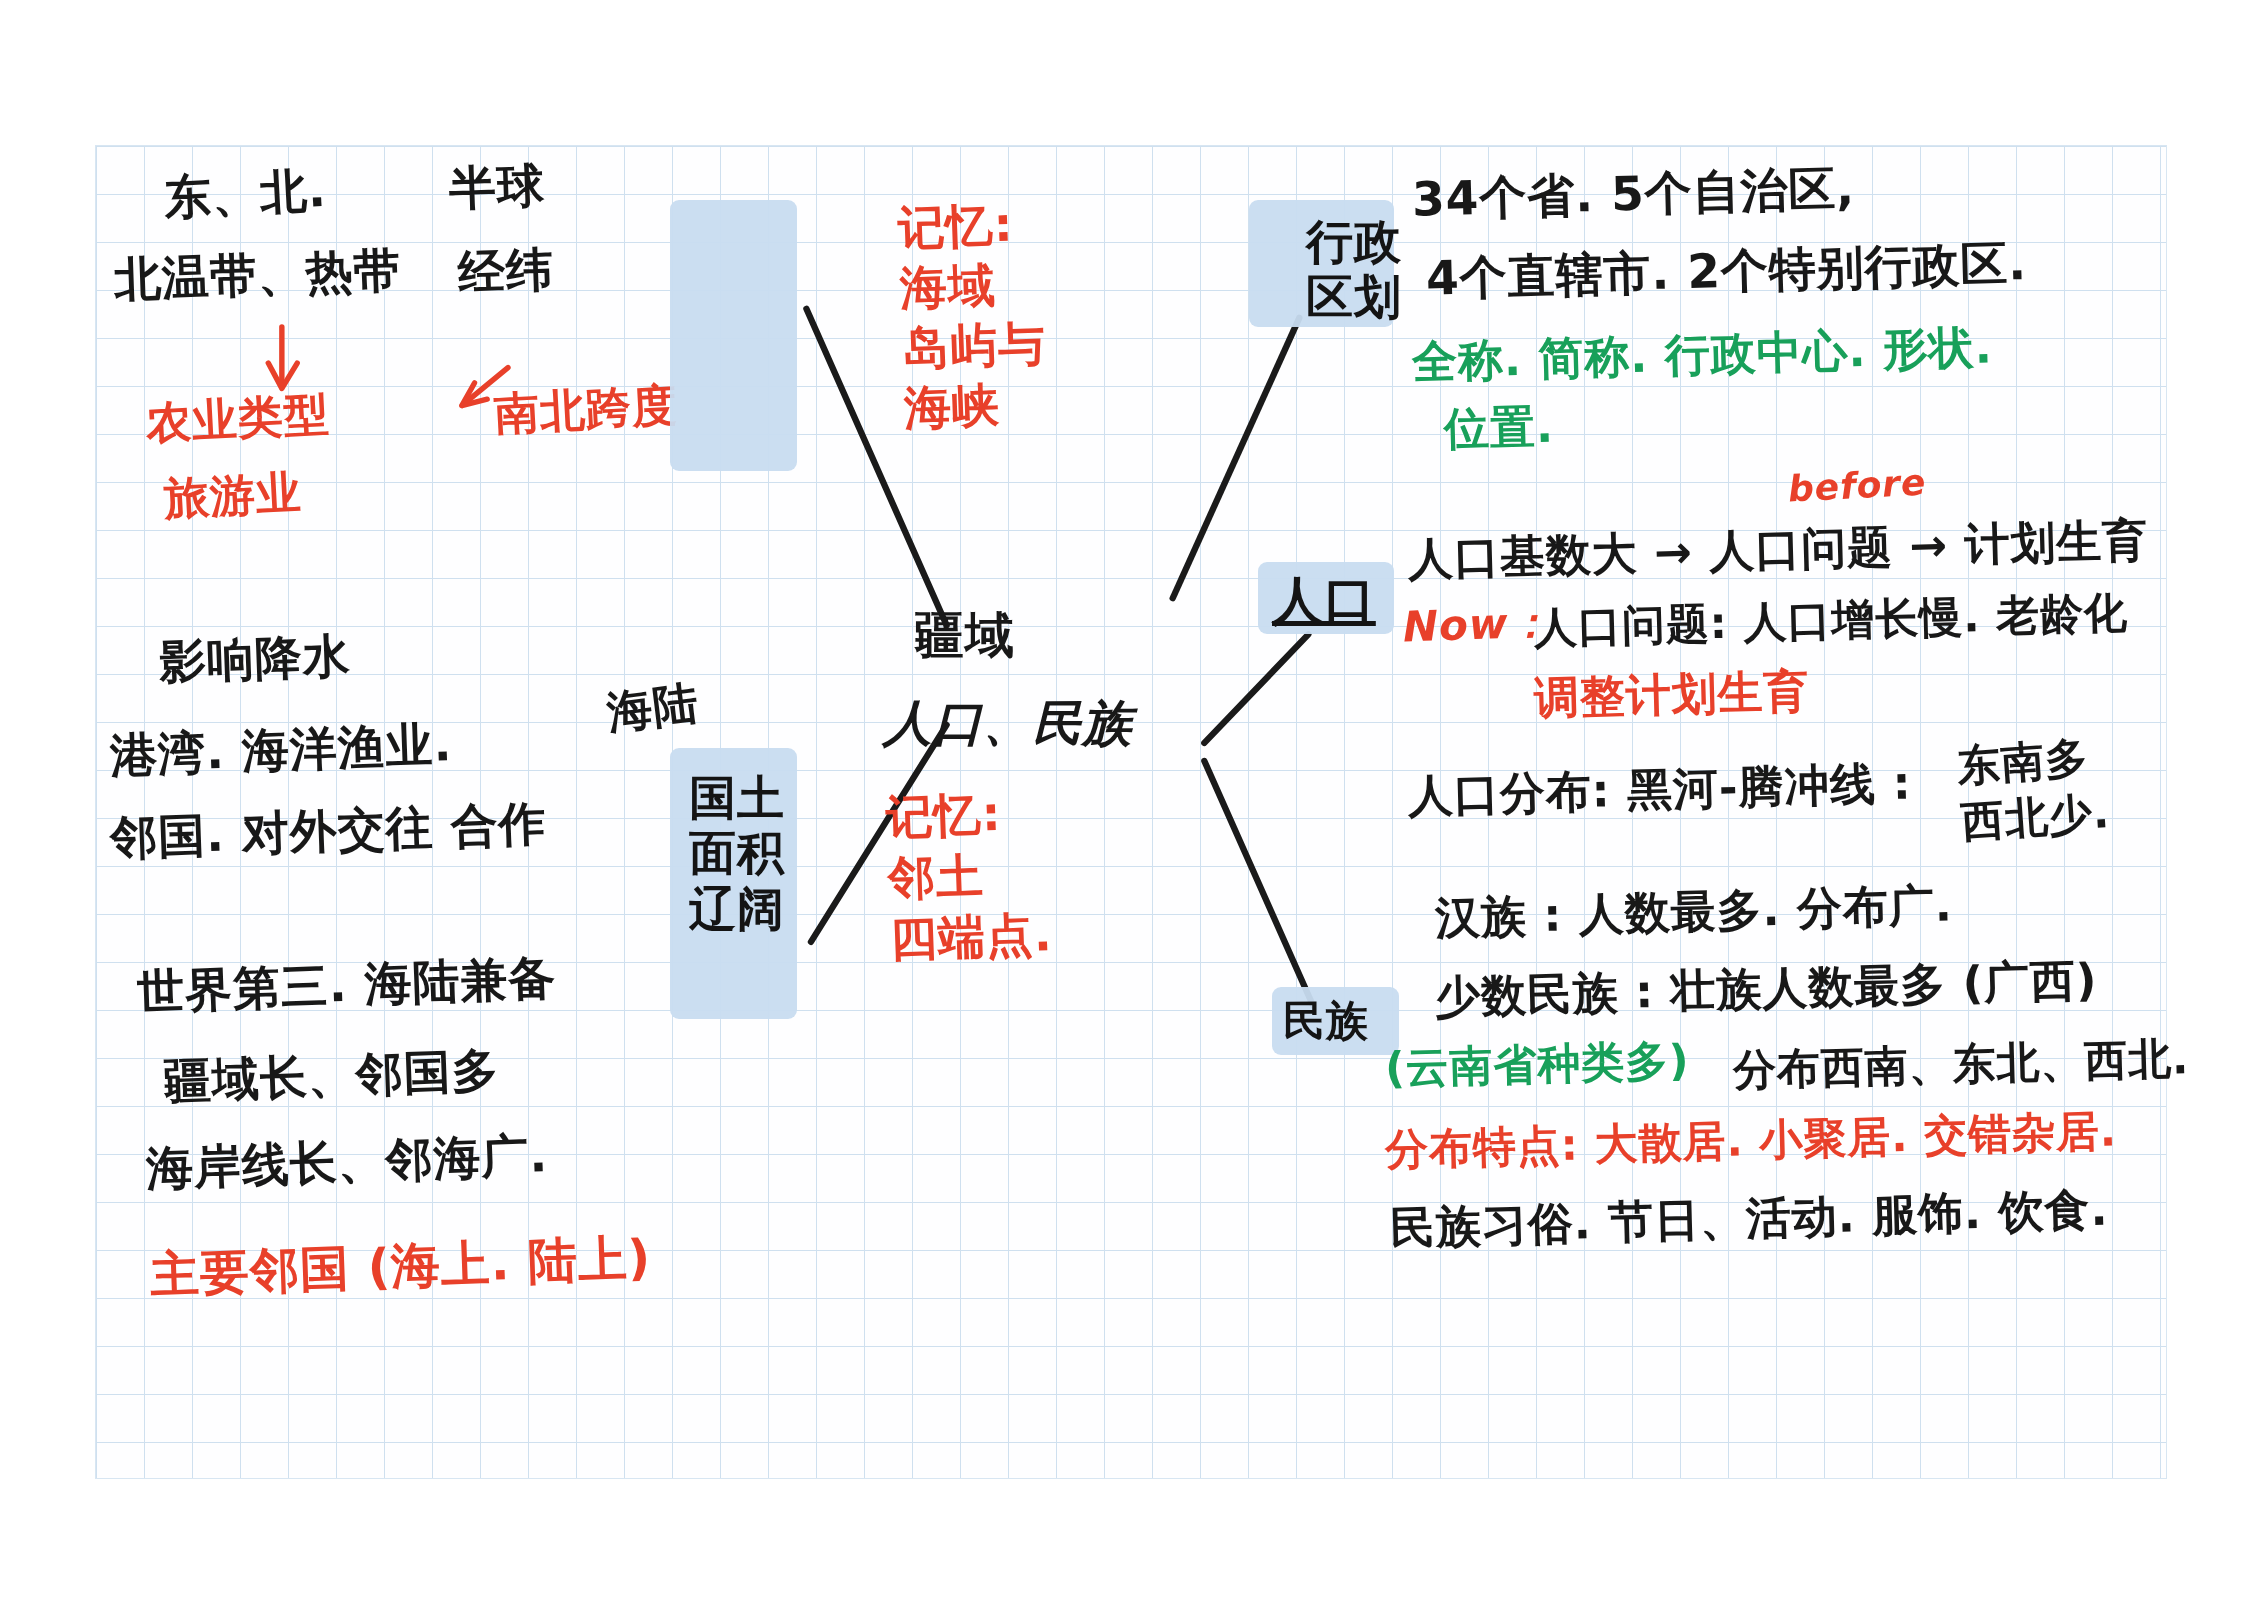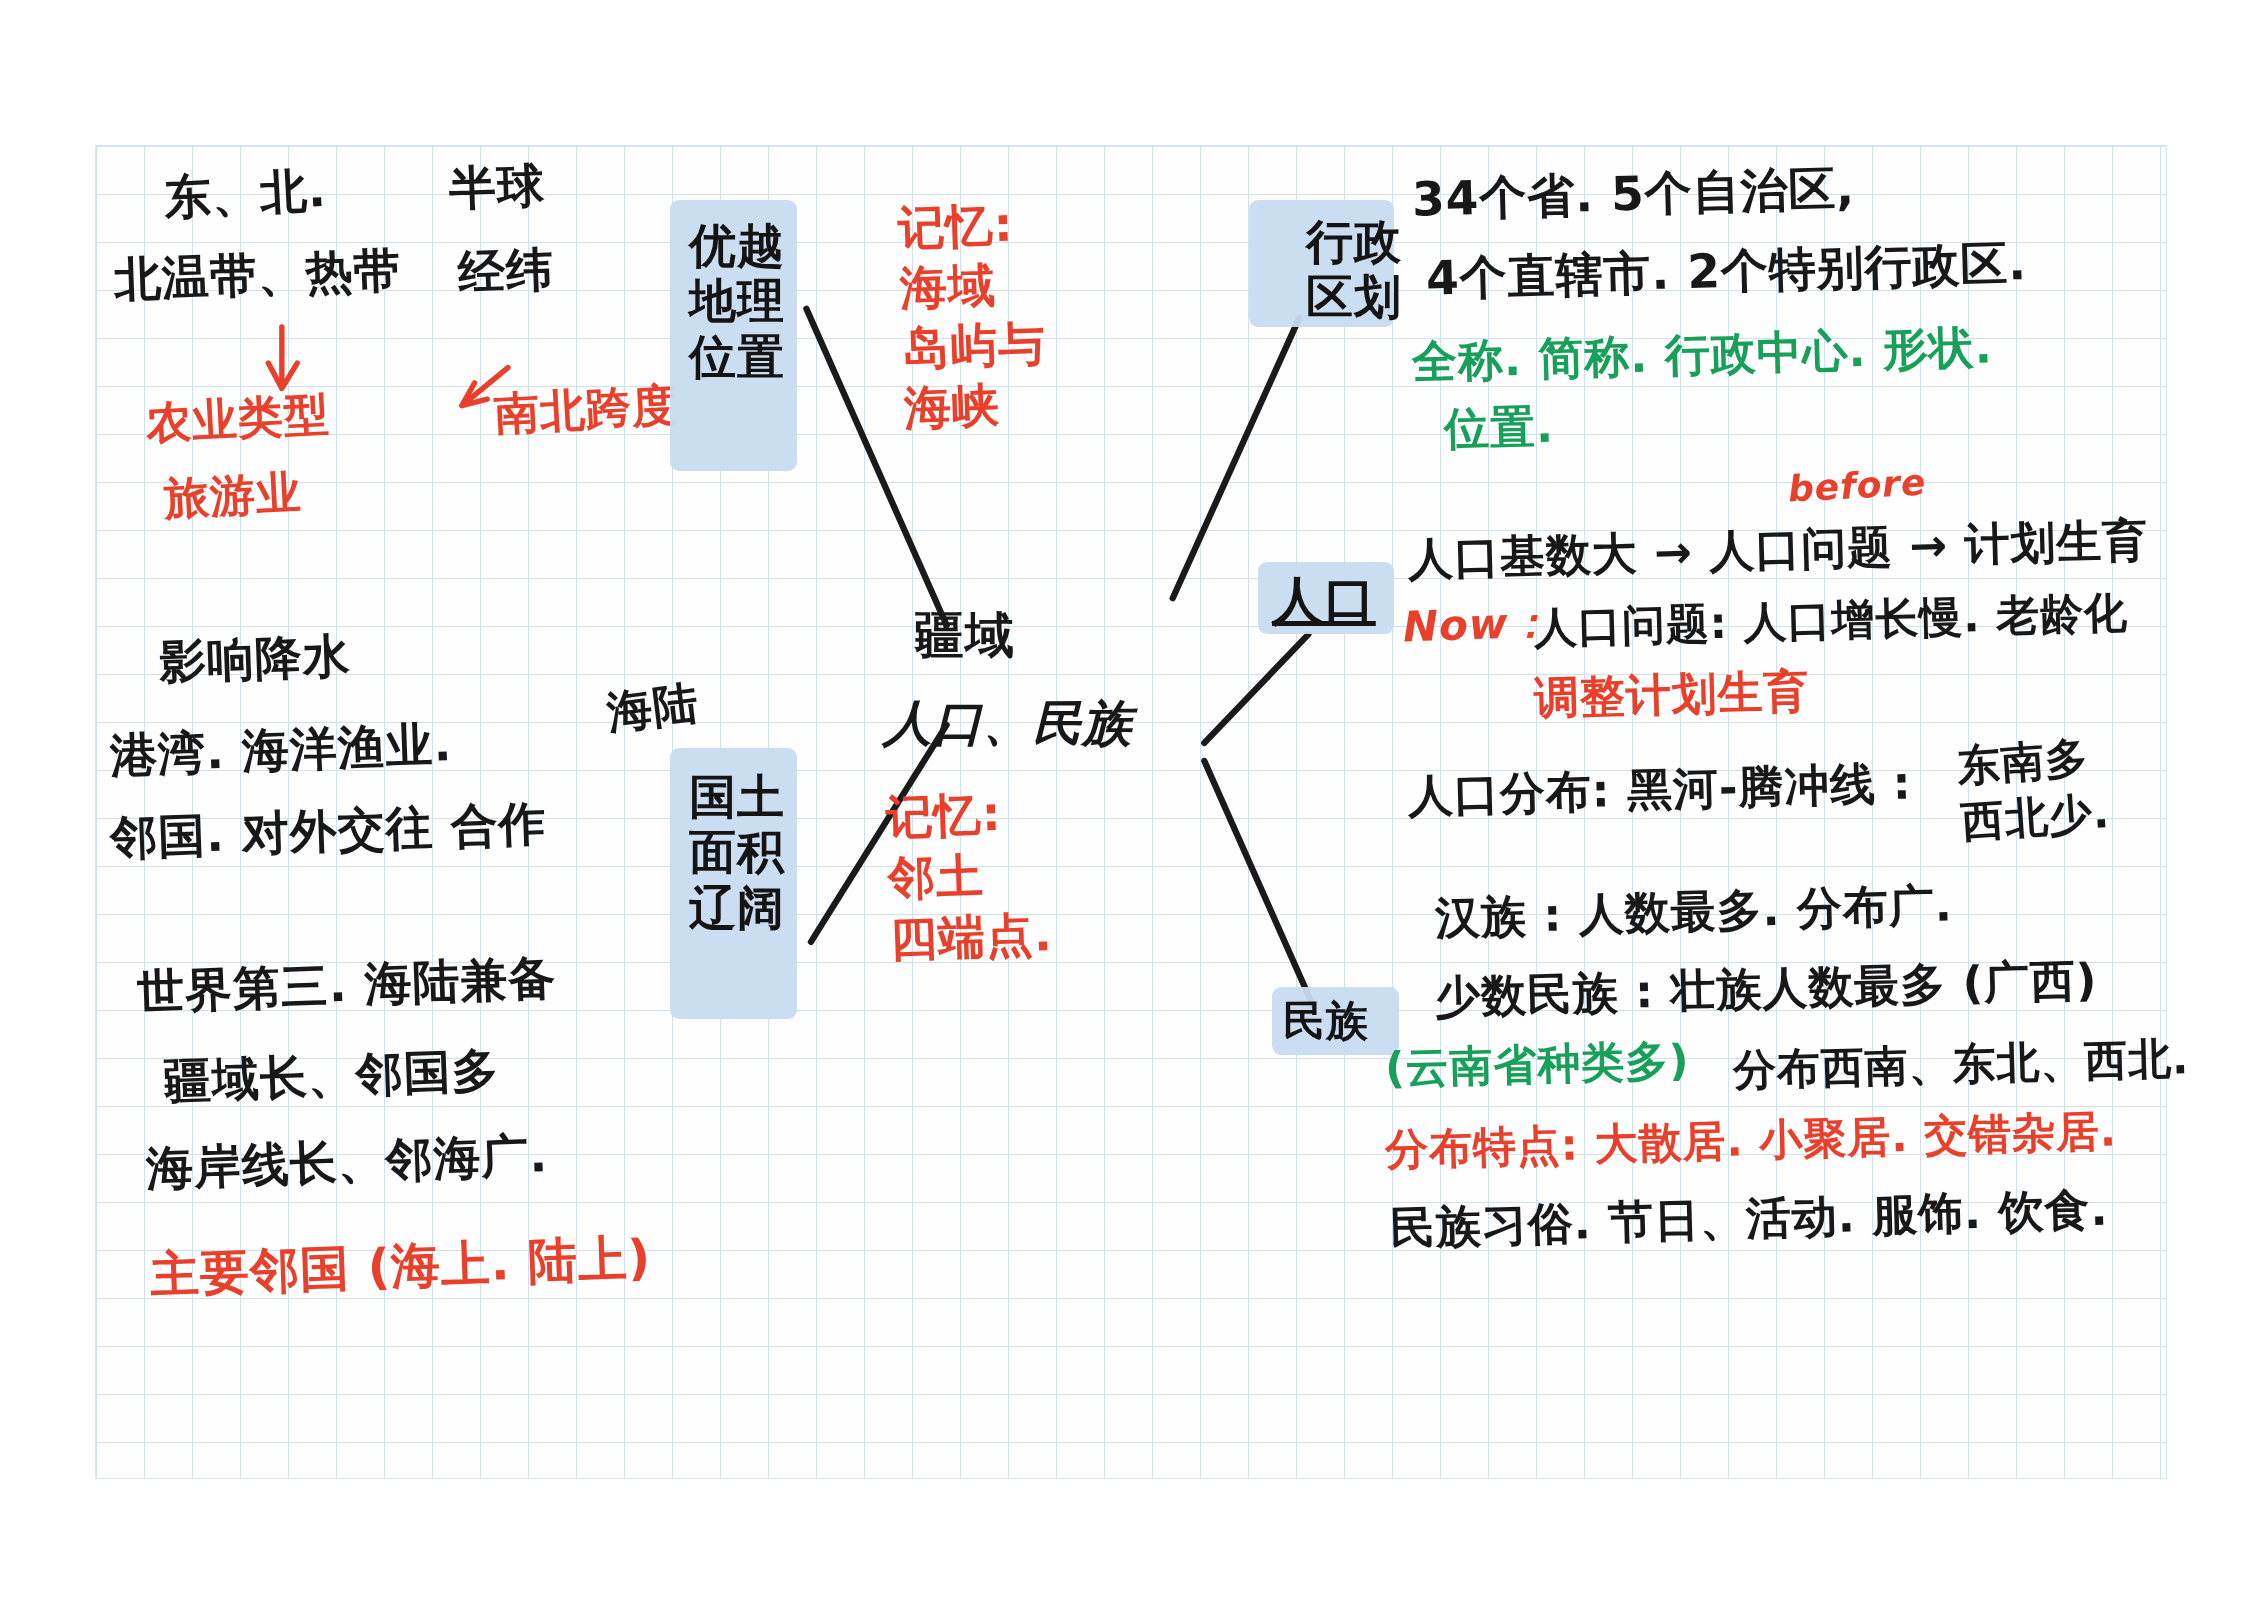--- a/index.html
+++ b/index.html
@@ -110,26 +110,23 @@
 
     <div class="note ink-black" style="left:41px; top:814px; font-size:47px; transform:rotate(-2deg);">世界第三. 海陆兼备</div>
 
     <div class="note ink-black" style="left:68px; top:905px; font-size:47px; transform:rotate(-2deg);">疆域长、邻国多</div>
 
     <div class="note ink-black" style="left:50px; top:991px; font-size:47px; transform:rotate(-2deg);">海岸线长、邻海广.</div>
 
     <div class="note ink-red" style="left:54px; top:1095px; font-size:49px; transform:rotate(-2deg);">主要邻国 (海上. 陆上)</div>
 
     <div class="hl" style="left:574px; top:54px; width:127px; height:271px;"></div>
-    <div class="hl-label" style="left:593px; top:72px; width:118px; font-size:47px;">优越
-地理
-位置</div>
 
     <div class="hl" style="left:574px; top:602px; width:127px; height:271px;"></div>
-    <div class="hl-label" style="left:593px; top:624px; width:118px; font-size:47px;font-family:Liberation Serif, serif;">国土
+    <div class="hl-label" style="left:593px; top:624px; width:118px; font-size:47px;">国土
 面积
 辽阔</div>
 
     <div class="note ink-red" style="left:805px; top:50px; font-size:47px; line-height:1.28; transform:rotate(-2deg);">记忆:
 海域
 岛屿与
 海峡</div>
 
     <div class="note ink-black" style="left:819px; top:452px; font-size:49px;margin-top:12px;">疆域</div>
 

